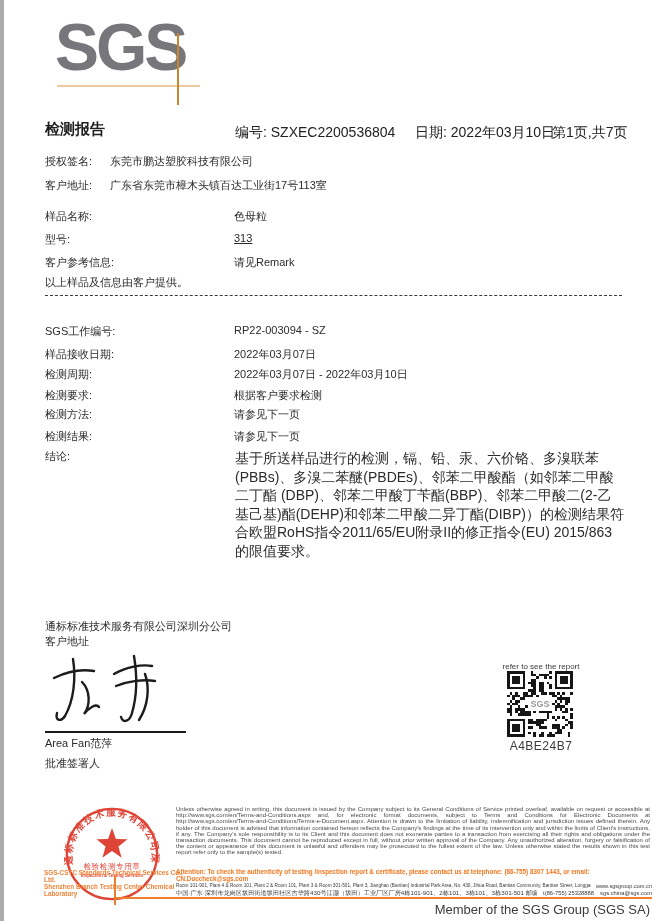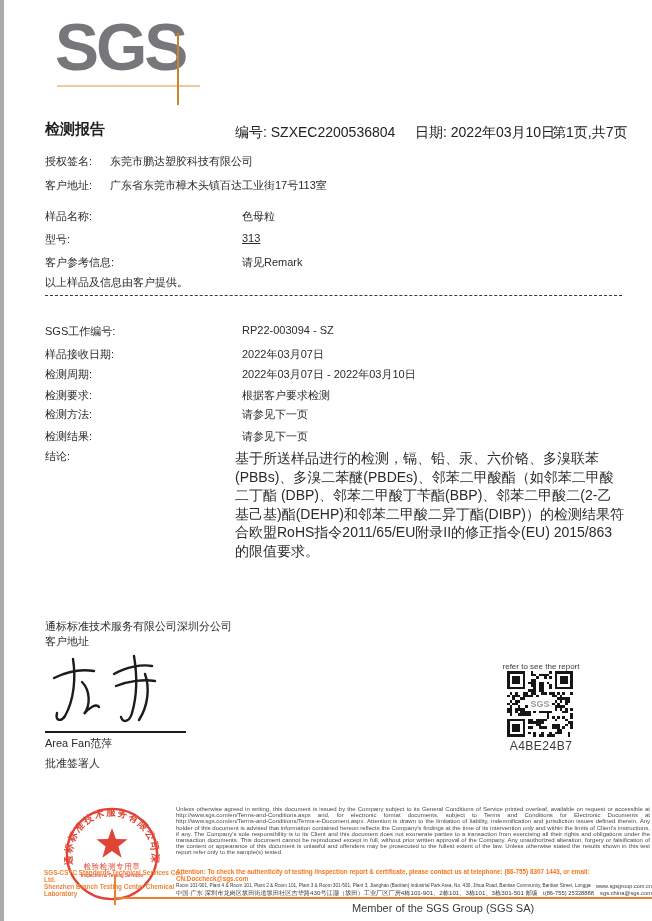--- a/index.html
+++ b/index.html
@@ -14,21 +14,21 @@
   .logo{position:absolute;left:55px;top:14px;font-size:66px;font-weight:bold;
         color:#77777b;letter-spacing:-3px;line-height:1;transform:scaleY(1.02);}
   .logo-hline{position:absolute;left:57px;top:85px;width:143px;height:2px;background:#ecca9d;}
   .logo-vline{position:absolute;left:177px;top:33px;width:2px;height:72px;background:#c8872f;}
   
   .doc-title{position:absolute;left:45px;top:120px;font-size:15px;font-weight:bold;color:#1f1f1f;}
   .hdr{font-size:14px;color:#222;white-space:nowrap;}
   
   .lbl{position:absolute;left:45px;font-size:11px;color:#2b2b2b;white-space:nowrap;}
   .val-a{position:absolute;left:110px;font-size:11px;color:#2b2b2b;white-space:nowrap;}
-  .val-b{position:absolute;left:242px;font-size:11px;color:#2b2b2b;white-space:nowrap;}
+  .val-b{position:absolute;left:234px;font-size:11px;color:#2b2b2b;white-space:nowrap;}
   .dashed{position:absolute;left:45px;top:295px;width:577px;border-top:1.5px dashed #3a3a3a;}
   .conclusion{position:absolute;left:235px;top:449px;width:390px;font-size:14px;
               line-height:18.5px;color:#2b2b2b;}
   
   .sig-line{position:absolute;left:45px;top:731px;width:141px;height:2px;background:#1b1b1b;}
   .sig-svg{position:absolute;left:48px;top:650px;}
   
   .qr-caption{position:absolute;left:477px;top:662px;width:128px;text-align:center;
               font-size:8px;color:#3a3a3a;}
   .qr-box{position:absolute;left:507px;top:671px;width:66px;height:66px;}
@@ -42,22 +42,22 @@
              font-weight:bold;color:#f4771f;}
   .addr-row1{position:absolute;left:176px;top:883px;width:476px;display:flex;gap:5px;align-items:flex-start;}
   .addr-en{flex:1;font-size:4.7px;line-height:5px;color:#3a3a3a;white-space:nowrap;overflow:hidden;}
   .website{font-size:5.6px;color:#3a3a3a;white-space:nowrap;}
   .addr-row2{position:absolute;left:176px;top:890px;width:476px;display:flex;gap:6px;align-items:flex-start;}
   .addr-cn{flex:1;font-size:6.2px;line-height:6.5px;color:#3a3a3a;white-space:nowrap;overflow:hidden;}
   .phone{font-size:5.8px;color:#3a3a3a;white-space:nowrap;}
   .email{font-size:5.8px;color:#3a3a3a;white-space:nowrap;}
   .foot-vbar{position:absolute;left:114px;top:875px;width:2px;height:30px;background:#ef7f2f;}
   .foot-hline{position:absolute;left:115px;top:897px;width:537px;height:2px;background:#ef7f2f;}
-  .member{position:absolute;left:352px;top:902px;width:298px;text-align:left;
-          font-size:11px;color:#3b3b3b;}
+  .member{position:absolute;left:352px;top:902px;width:298px;text-align:right;
+          font-size:13px;color:#3b3b3b;}
   .co-en{position:absolute;left:44px;top:869px;width:140px;font-size:6.4px;line-height:7px;
          color:#ef8438;font-weight:bold;}
   .lab-en{position:absolute;left:44px;top:883px;width:140px;font-size:6.4px;line-height:7px;
           color:#ef8438;font-weight:bold;}
 </style>
 </head>
 <body>
 
 <div class="page">
   <div class="left-edge"></div>

